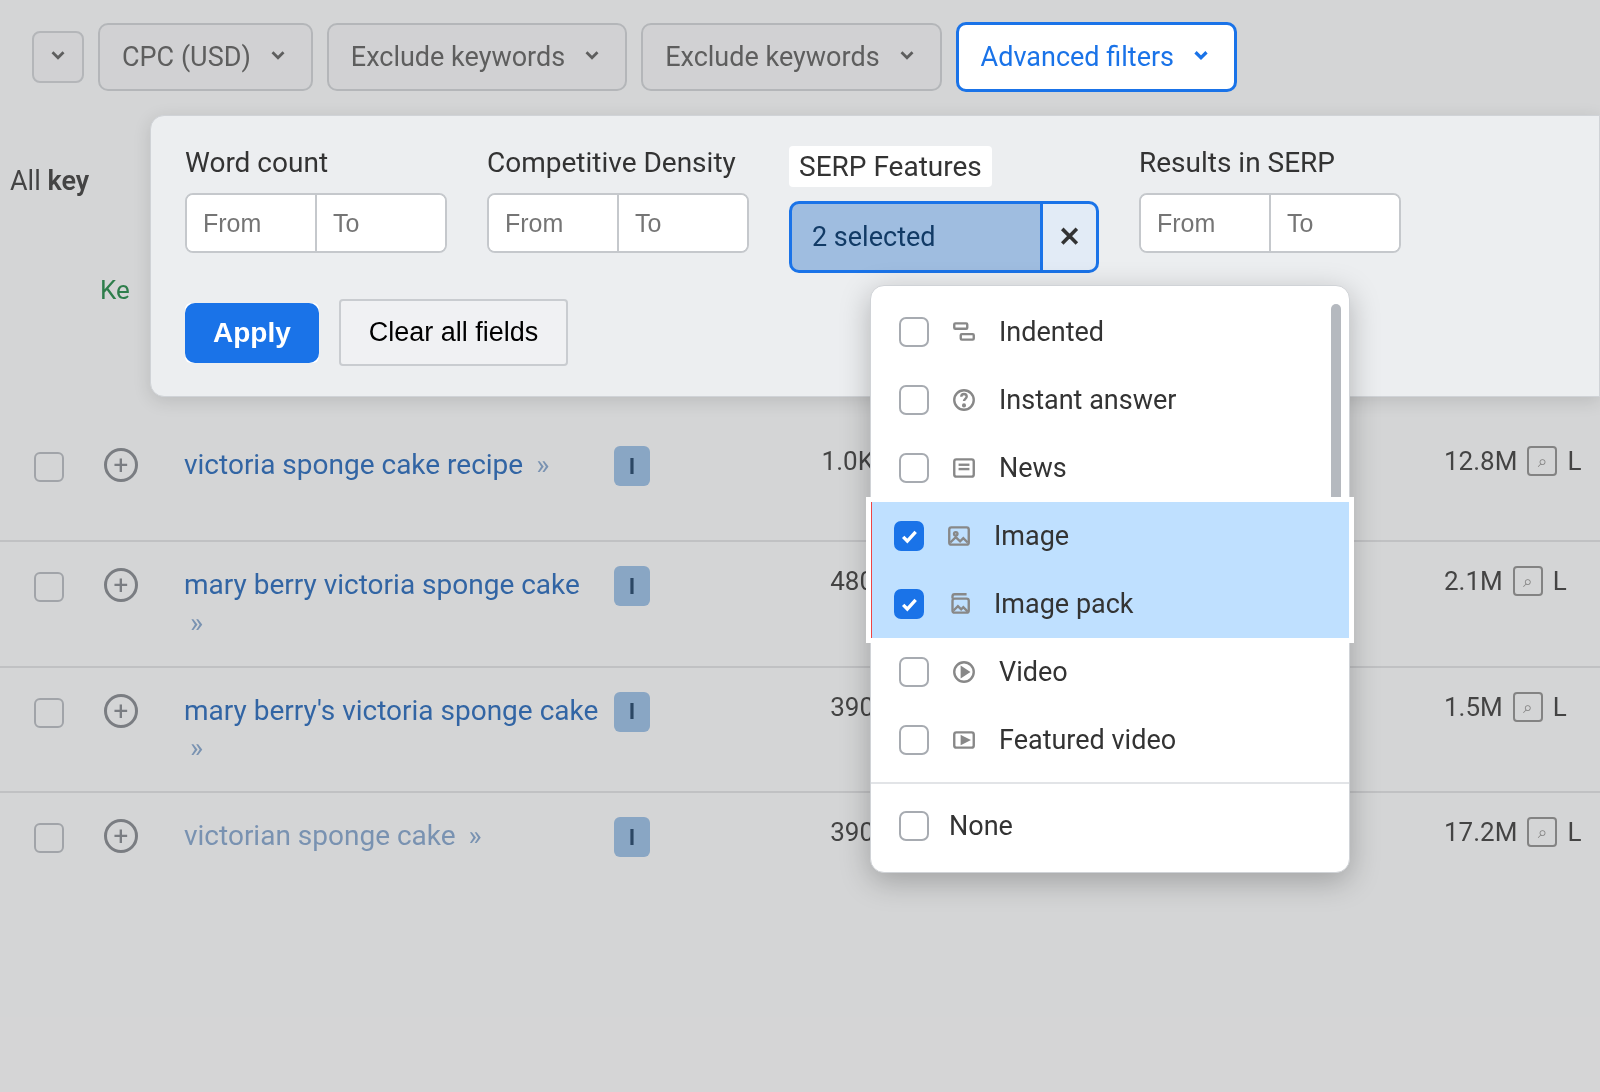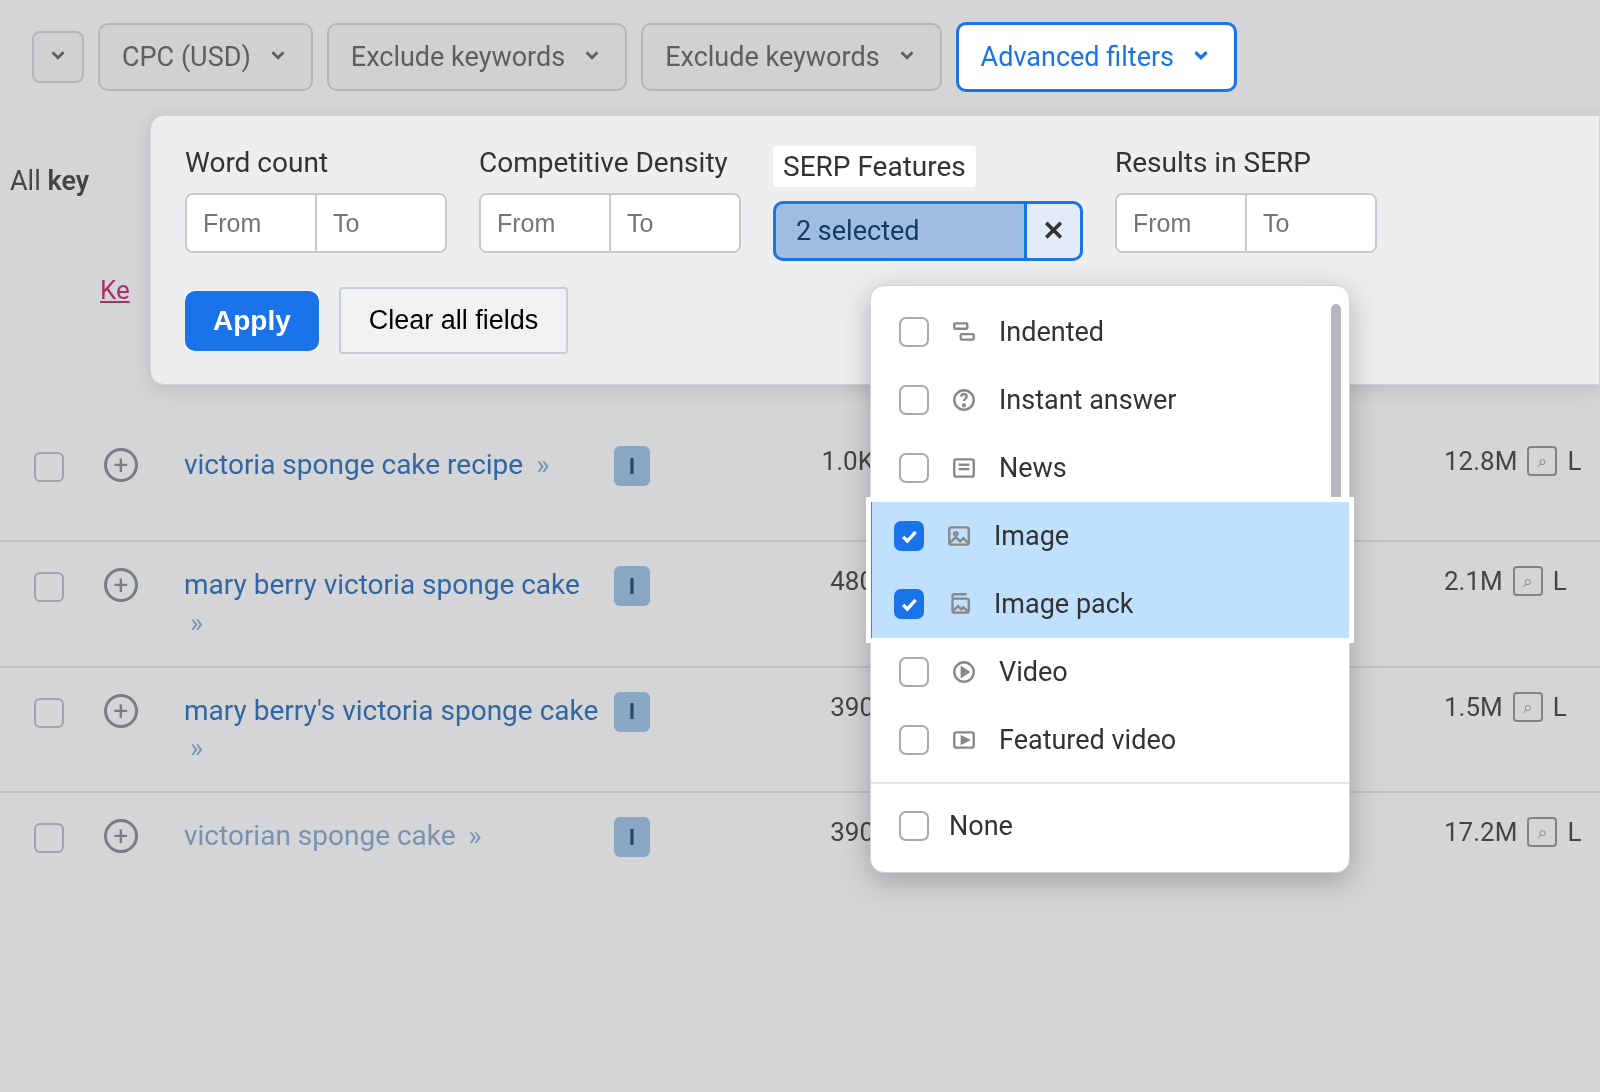--- a/index.html
+++ b/index.html
@@ -74,21 +74,21 @@
     right: 0;
     background: #eceef0;
     border-radius: 14px 0 0 14px;
     padding: 30px 40px 30px 34px;
     box-shadow: 0 4px 18px rgba(0,0,0,0.12);
     border: 1px solid #d0d3d7;
     z-index: 10;
   }
   .panel-row {
     display: flex;
-    gap: 32px;
+    gap: 40px;
   }
   .panel-col { display: flex; flex-direction: column; gap: 14px; }
   .panel-label {
     font-size: 28px;
     color: #333;
   }
   .panel-label.hl {
     background: #fff;
     padding: 4px 10px;
     border-radius: 4px;
@@ -116,21 +116,21 @@
   .range .sep {
     width: 2px;
     background: #c5c8cc;
     align-self: stretch;
   }
 
   .serp-selected-box {
     display: flex;
     align-items: center;
     gap: 10px;
-    height: 60px;
+    height: 72px;
   }
   .serp-selected {
     flex: 1;
     border: 3px solid #1a73e8;
     background: #9fbde0;
     border-radius: 10px 0 0 10px;
     padding: 12px 20px;
     color: #123b66;
     font-size: 27px;
     height: 100%;
@@ -304,21 +304,21 @@
     width: 30px; height: 30px;
     border: 2.5px solid #888;
     border-radius: 4px;
     display:inline-flex;align-items:center;justify-content:center;
     color:#888;
     font-size: 17px;
   }
   .row-extra { font-size:25px; color:#444; display:flex; gap:26px; align-items:center;}
   .dot-orange { width:16px;height:16px;border-radius:50%;background:#d68b2e;display:inline-block;margin-left:8px;}
   .underline { border-bottom: 2px dashed #888; }
-  .Ke { position:absolute; top:275px; left:100px; color:#be185d; font-size:26px;text-decoration:underline;}
+  .Ke { position:absolute; top:275px; left:100px; color:#15803d; font-size:26px;}
 </style>
 </head>
 <body>
 
 <div class="toolbar">
   <span class="chev-small">
     <span class="chev"><svg viewBox="0 0 24 24" fill="none" stroke="#555" stroke-width="3">
           <polyline points="6 9 12 15 18 9"></polyline>
         </svg></span>
   </span>

